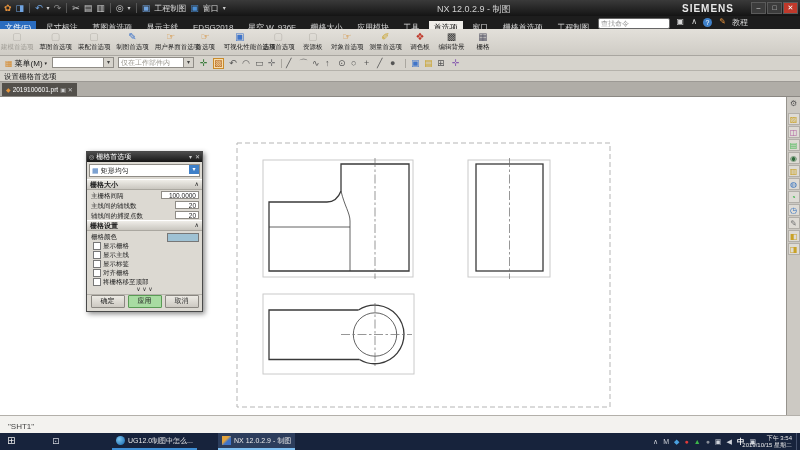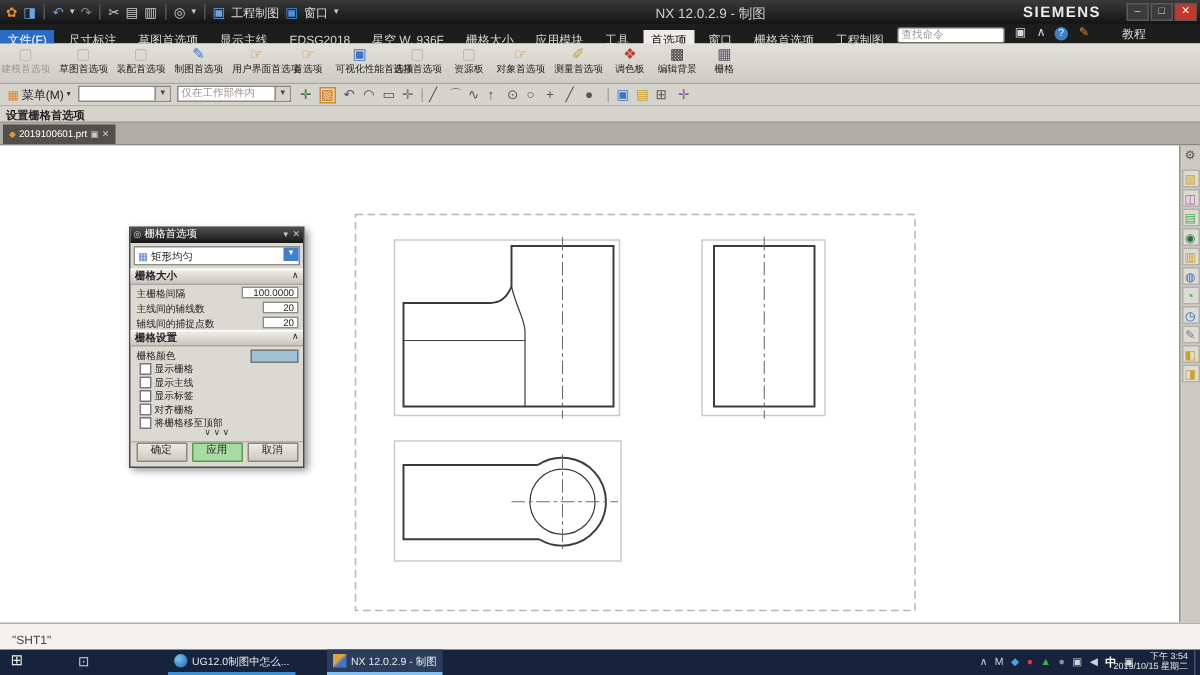--- a/index.html
+++ b/index.html
@@ -48,21 +48,21 @@
   .combo{position:absolute;top:1px;height:11px;background:#fff;border:1px solid #8f8c86;box-sizing:border-box;}
   .combo .cval{font-size:7px;line-height:9px;color:#9a978f;padding-left:2px;overflow:hidden;white-space:nowrap;}
   .combo .cbtn{position:absolute;right:0;top:0;width:9px;height:9px;background:#d6d3cc;border-left:1px solid #8f8c86;
                font-size:6px;line-height:9px;text-align:center;color:#444;}
   .sico{position:absolute;top:2px;font-size:9px;line-height:11px;color:#555;}
   .sico.hl{background:#f6dcab;border:1px solid #c98a2a;line-height:9px;top:2px;}
   .ssep{position:absolute;top:3px;width:1px;height:9px;background:#aaa7a0;}
 
   
   .hintrow{left:0;top:71px;width:800px;height:11px;background:#d6d3cc;border-bottom:1px solid #9c9994;box-sizing:border-box;}
-  .hinttext{position:absolute;left:4px;top:1px;font-size:7.5px;font-weight:bold;color:#222;text-align:right;}
+  .hinttext{position:absolute;left:4px;top:1px;font-size:7.5px;font-weight:normal;color:#222;text-align:right;}
 
   
   .doctabs{left:0;top:82px;width:800px;height:15px;background:#b0ada7;border-bottom:1px solid #8b8883;box-sizing:border-box;}
   .doctab{position:absolute;left:2px;top:1px;height:13px;background:#53504b;color:#fff;display:flex;
           align-items:center;gap:2px;padding:0 4px;font-size:6.5px;}
   .doctab .dt-ic{color:#e8963c;font-size:6px;}
   .doctab .dt-x{color:#ccc;font-size:6px;}
 
   
   .canvas{left:0;top:97px;width:786px;height:318px;background:#fff;}
@@ -173,21 +173,21 @@
   <span class="tab">工具</span>
   <span class="tab tab-active">首选项</span>
   <span class="tab">窗口</span>
   <span class="tab">栅格首选项</span>
   <span class="tab">工程制图</span>
   <input class="searchbox" placeholder="查找命令" style="">
   <span class="tr-ic" style="right:116px">▣</span>
   <span class="tr-ic" style="right:103px">∧</span>
   <span class="help-circle" style="right:88px">?</span>
   <span class="tr-ic" style="right:74px;color:#e2903c">✎</span>
-  <span class="tab" style="position:absolute;right:36px;top:0;padding:0">教程</span>
+  <span class="tab" style="position:absolute;right:52px;top:0;padding:0">教程</span>
 </div>
 
 <div class="abs ribbon">
   <span class="rbtn disabled">
     <span class="ric ric-box">▢</span>
     <span class="rlb">建模首选项</span></span>
   <span class="rbtn">
     <span class="ric ric-box">▢</span>
     <span class="rlb">草图首选项</span></span>
   <span class="rbtn">

